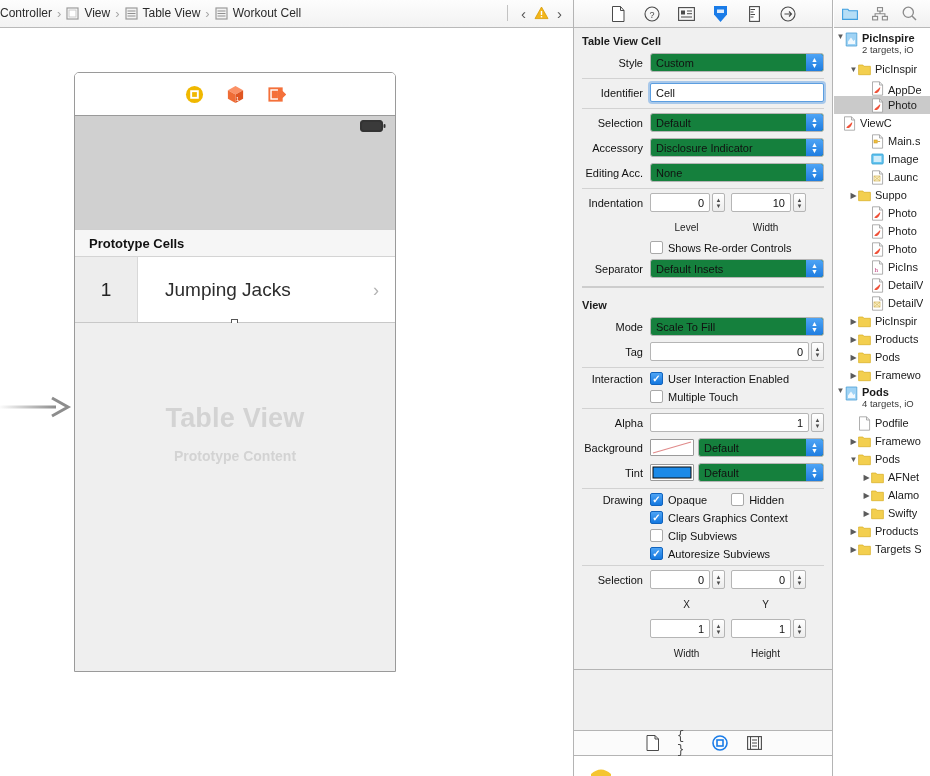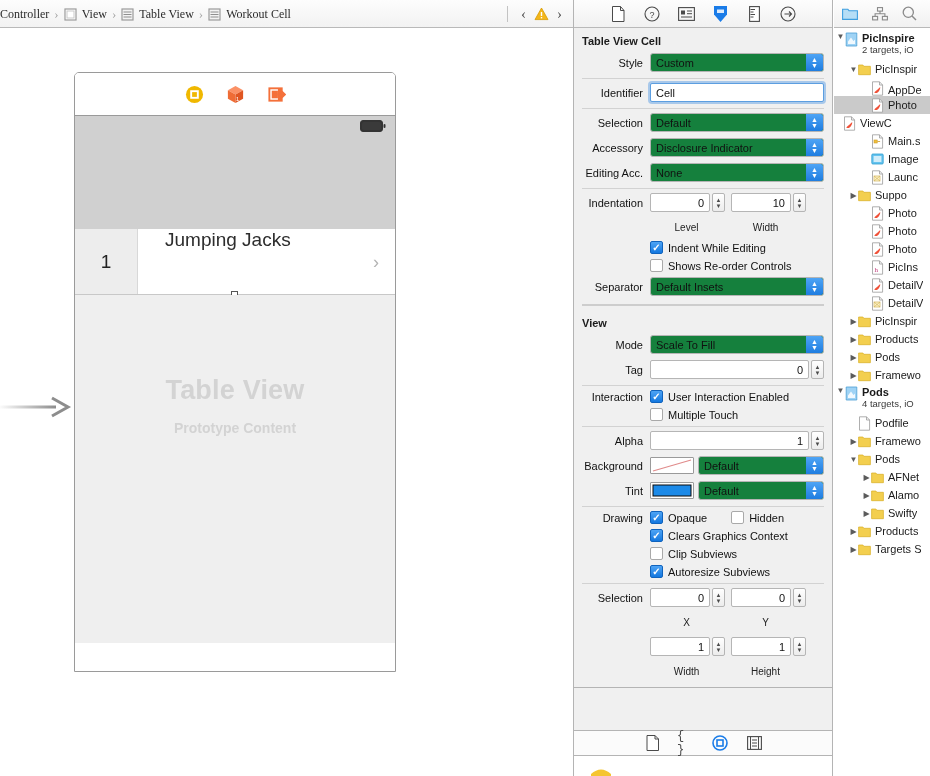--- a/index.html
+++ b/index.html
@@ -12,21 +12,21 @@
     overflow: hidden;
     -webkit-font-smoothing: antialiased;
   }
   #app { position: relative; width: 930px; height: 776px; }
 
   
   #jumpbar {
     position: absolute; left: 0; top: 0; width: 573px; height: 28px;
     background: linear-gradient(#fdfdfd,#f2f2f2);
     border-bottom: 1px solid #b9b9b9;
-    display: flex; align-items: flex-start; padding-left: 0px; font-family: Liberation Serif, serif;
+    display: flex; align-items: flex-end; padding-left: 0px;
   }
   .crumb { display: flex; align-items: center; height: 28px; }
   .crumb-label { font-size: 12px; color: #2b2b2b; white-space: nowrap; }
   .crumb-sep { color: #a6a6a6; font-size: 13px; margin: 0 5px; }
   .crumb-icon { width: 13px; height: 15px; margin-right: 5px; flex: 0 0 auto; }
   .jb-right { margin-left: auto; display: flex; align-items: center; height: 28px; padding-right: 6px; }
   .jb-div { width: 1px; height: 16px; background: #c3c3c3; margin-right: 8px; }
   .jb-arrow { font-size: 15px; color: #555; padding: 0 5px; cursor: default; }
   .warn-tri { width: 15px; height: 14px; margin: 0 3px; }
 
@@ -60,21 +60,21 @@
   }
   #proto-cell {
     height: 66px; background: #ffffff; display: flex; align-items: stretch;
     position: relative; border-bottom: 1px solid #c8c8c8;
   }
   #cell-index {
     width: 63px; background: #ededed; border-right: 1px solid #d8d8d8;
     display: flex; align-items: center; justify-content: center;
     font-size: 19px; color: #222; font-weight: 400;
   }
-  #cell-body { flex: 1; display: flex; padding-left: 27px; position: relative; }
+  #cell-body { flex: 1; display: flex; align-items: center; padding-left: 27px; position: relative; }
   #cell-title { font-size: 19px; color: #2d2d2d; }
   #cell-chevron { position: absolute; right: 16px; top: 50%; transform: translateY(-50%); color: #b3b3b3; font-size: 18px; }
   #cell-handle {
     position: absolute; left: 50%; bottom: -4px; margin-left: -4px;
     width: 7px; height: 7px; background: #fff; border: 1px solid #555;
   }
   #tv-empty {
     flex: 1; background: #efefef; position: relative; height: 348px;
     display: flex; flex-direction: column; align-items: center; padding-top: 80px;
   }
@@ -267,20 +267,21 @@
 
       <div id="statusbar">
         <svg class="battery" viewBox="0 0 26 12">
           <rect x="0.5" y="0.5" width="22" height="11" rx="2.5" fill="#333" stroke="#333"></rect>
           <rect x="2" y="2" width="19" height="8" rx="1.5" fill="#3a3a3a"></rect>
           <rect x="23.5" y="4" width="2" height="4" rx="1" fill="#333"></rect>
         </svg>
       </div>
       <div id="tv-top"></div>
 
+      <div id="section-header">Prototype Cells</div>
 
       <div id="proto-cell">
         <div id="cell-index">1</div>
         <div id="cell-body">
           <span id="cell-title">Jumping Jacks</span>
           <span id="cell-chevron">›</span>
         </div>
         <div id="cell-handle"></div>
       </div>
 
@@ -392,24 +393,20 @@
         <span class="numfield" style="width:60px">10</span>
         <span class="stepper">▲<br>▼</span>
       </div>
       <div class="row" style="margin-bottom:4px">
         <span class="lbl"></span>
         <span class="subcap" style="width:73px">Level</span>
         <span style="width:6px"></span>
         <span class="subcap" style="width:73px">Width</span>
       </div>
 
-      <div class="chk-row" style="padding-left:68px">
-        <span class="chk on"></span>
-        <span class="chk-label">Indent While Editing</span>
-      </div>
       <div class="chk-row" style="padding-left:68px">
         <span class="chk"></span>
         <span class="chk-label">Shows Re-order Controls</span>
       </div>
 
       <div class="row">
         <span class="lbl">Separator</span>
         <span class="popup">
           <span>Default Insets</span>
           <span class="stepper-blue">▲<br>▼</span>

